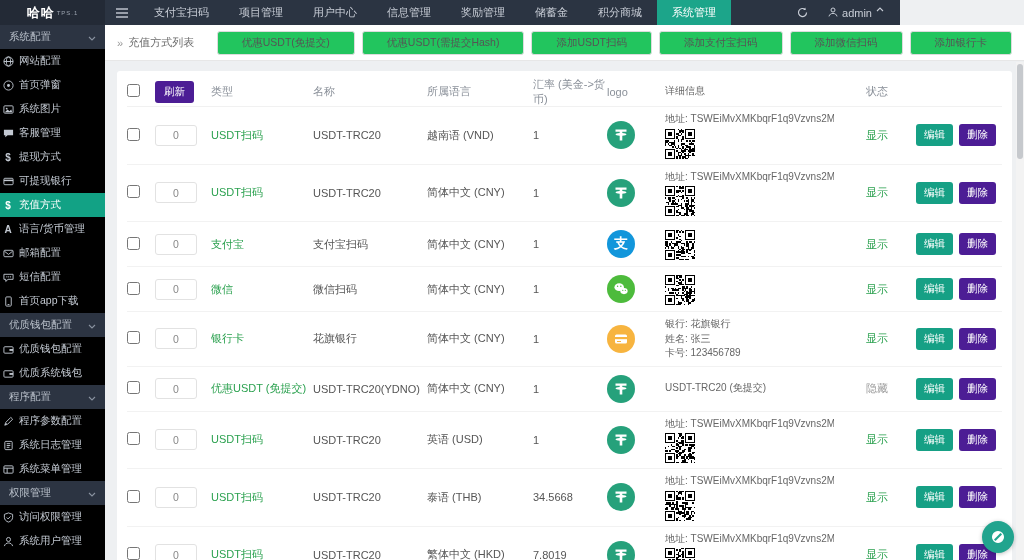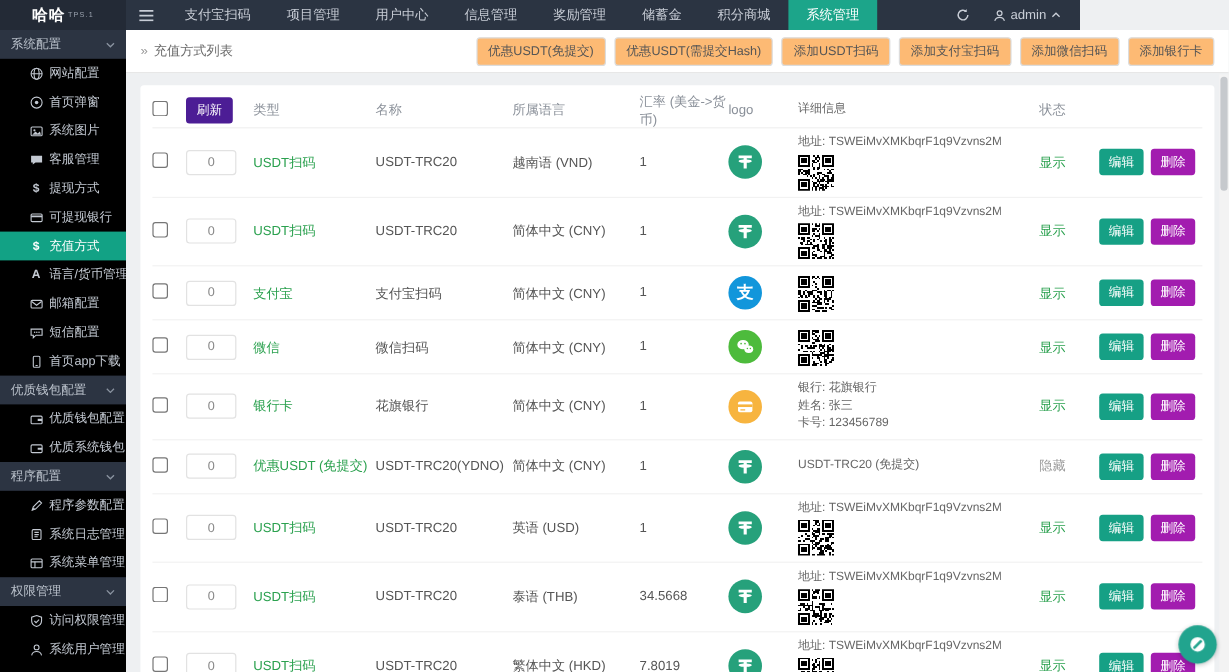--- a/index.html
+++ b/index.html
@@ -10,37 +10,37 @@
   .navbar { position:fixed; top:0; left:0; width:900px; height:25px; background:#2b3442; display:flex; align-items:stretch; color:#c8cdd6; z-index:30; }
   .logo { width:105px; background:#232a36; color:#fff; display:flex; align-items:center; justify-content:center; font-size:13px; font-weight:bold; letter-spacing:1px; }
   .logo sup { font-size:6px; color:#9aa2ae; margin-left:2px; font-weight:normal; }
   .hamburger { width:34px; display:flex; align-items:center; justify-content:center; cursor:pointer; }
   .hamburger svg { display:block; }
   .nav-items { display:flex; align-items:stretch; }
   .nav-item { padding:0 15px; display:flex; align-items:center; cursor:pointer; color:#c8cdd6; }
   .nav-item.active { background:#1ca58a; color:#fff; }
   .nav-right { margin-left:auto; display:flex; align-items:center; gap:20px; padding-right:16px; }
   .nav-refresh { cursor:pointer; display:flex; align-items:center; }
-  .nav-user { display:flex; align-items:center; gap:4px; cursor:pointer; color:#c8cdd6; }
+  .nav-user { display:flex; gap:4px; cursor:pointer; color:#c8cdd6; }
 
   
   .sidebar { position:fixed; top:25px; left:0; width:105px; height:535px; background:#000000; overflow:hidden; z-index:20; }
   .side-group-header { height:24px; display:flex; align-items:center; justify-content:space-between; padding:0 9px; background:#2c3442; color:#b9c0ca; cursor:pointer; font-size:10.5px; }
-  .side-item { height:24px; display:flex; align-items:center; gap:5px; padding:0 24px; color:#c3c9d2; cursor:pointer; font-size:10.5px; white-space:nowrap; }
+  .side-item { height:24px; display:flex; align-items:center; gap:5px; padding:0 2px; color:#c3c9d2; cursor:pointer; font-size:10.5px; white-space:nowrap; }
   .side-item.active { background:#12a285; color:#fff; }
   .side-item .ic { width:12px; flex:0 0 12px; display:flex; align-items:center; justify-content:center; font-size:10px; font-weight:bold; }
   .side-item .ic svg { display:block; }
 
   
   .main { position:fixed; left:105px; top:25px; width:919px; height:535px; background:#eef0f2; overflow:hidden; }
   .breadcrumb-bar { background:#fff; height:36px; display:flex; align-items:center; justify-content:space-between; padding:0 12px; border-bottom:1px solid #e7e7e7; }
   .crumb { color:#6b6b6b; font-size:11px; display:flex; gap:5px; align-items:center; }
   .crumb .arrow { color:#999; }
   .toolbar { display:flex; gap:7px; }
-  .tool-btn { background:#fdba74; border:1px solid #dcdcdc; border-radius:3px; color:#555; font-size:10.5px; padding:4px 9px; cursor:pointer; font-family:inherit; }
+  .tool-btn { background:#22c55e; border:1px solid #dcdcdc; border-radius:3px; color:#555; font-size:10.5px; padding:4px 24px; cursor:pointer; font-family:inherit; }
 
   .card { background:#fff; margin:10px 12px 0 12px; border-radius:3px; padding:6px 10px 0 10px; height:520px; }
 
   
   .thead { display:flex; align-items:center; height:30px; color:#8a9099; font-size:11px; border-bottom:1px solid #f1f1f1; }
   .trow { display:flex; align-items:center; min-height:45px; border-bottom:1px solid #f2f2f2; color:#555; }
   .c-check { width:28px; flex:0 0 28px; }
   .c-sort  { width:56px; flex:0 0 56px; }
   .c-type  { width:102px; flex:0 0 102px; }
   .c-name  { width:114px; flex:0 0 114px; }
@@ -49,21 +49,21 @@
   .c-logo  { width:58px; flex:0 0 58px; }
   .c-detail{ flex:1 1 auto; min-width:0; padding:5px 4px 5px 0; color:#666; font-size:10px; line-height:1.45; }
   .c-status{ width:50px; flex:0 0 50px;margin-left:28px; }
   .c-actions{ width:86px; flex:0 0 86px; display:flex; gap:6px; }
   input[type=checkbox] { width:13px; height:13px; accent-color:#16a085; cursor:pointer; }
   .sort-input { width:42px; height:21px; border:1px solid #e2e2e2; border-radius:3px; text-align:center; color:#888; font-size:10.5px; font-family:inherit; }
   .refresh-btn { background:#4c1d95; color:#fff; border:none; border-radius:3px; font-size:10.5px; padding:4px 9px; cursor:pointer; font-family:Liberation Sans, sans-serif; }
   .link-green { color:#2ba14f; cursor:pointer; }
   .status-muted { color:#9a9a9a; cursor:pointer; }
   .btn-edit { background:#16a085; color:#fff; border:none; border-radius:3px; font-size:10.5px; padding:4px 8px; cursor:pointer; font-family:inherit; }
-  .btn-del  { background:#a21caf; color:#fff; border:none; border-radius:3px; font-size:10.5px; padding:4px 8px; cursor:pointer; font-family:inherit; }
+  .btn-del  { background:#4c1d95; color:#fff; border:none; border-radius:3px; font-size:10.5px; padding:4px 8px; cursor:pointer; font-family:inherit; }
   .logo-circle { width:28px; height:28px; border-radius:50%; display:flex; align-items:center; justify-content:center; }
   .logo-char { color:#fff; font-size:14px; font-weight:bold; }
   .addr-line { white-space:nowrap; overflow:hidden; }
   .qr { margin-top:2px; line-height:0; }
   .qr svg { display:block; }
 
   
   .scrollbar { position:fixed; right:0; top:62px; width:8px; height:498px; background:#f3f3f3; z-index:40; }
   .scroll-thumb { position:absolute; top:2px; left:1px; width:6px; height:95px; background:#c6c9cd; border-radius:3px; }
   .float-btn { position:fixed; right:10px; bottom:7px; width:32px; height:32px; border-radius:50%; background:#21a48e; display:flex; align-items:center; justify-content:center; cursor:pointer; z-index:50; box-shadow:0 1px 4px rgba(0,0,0,.25); border:none; }

